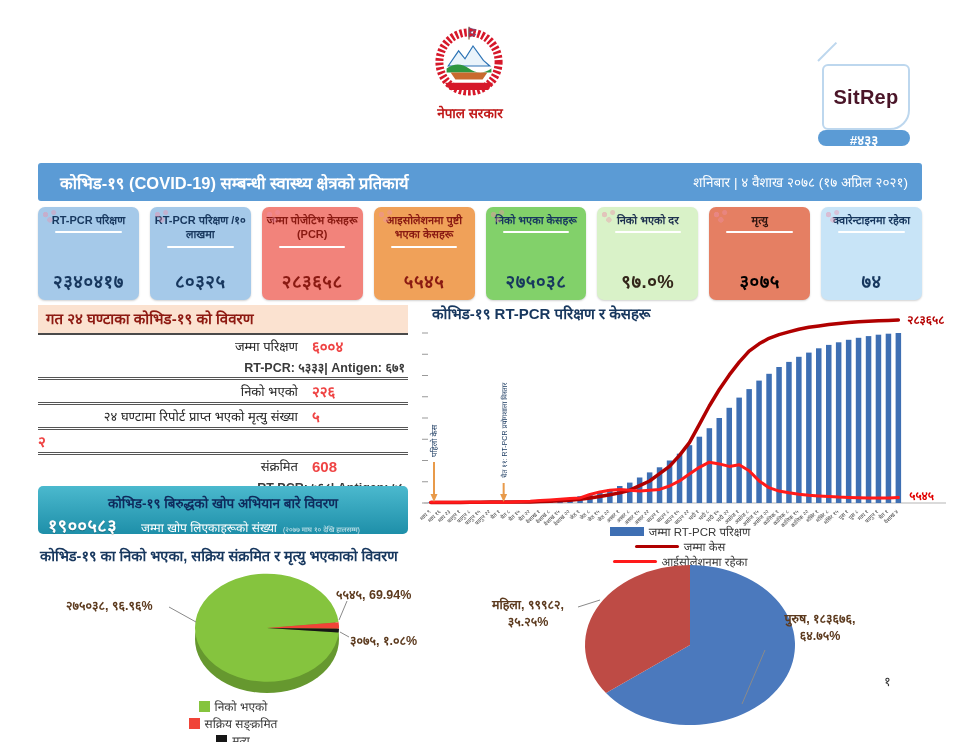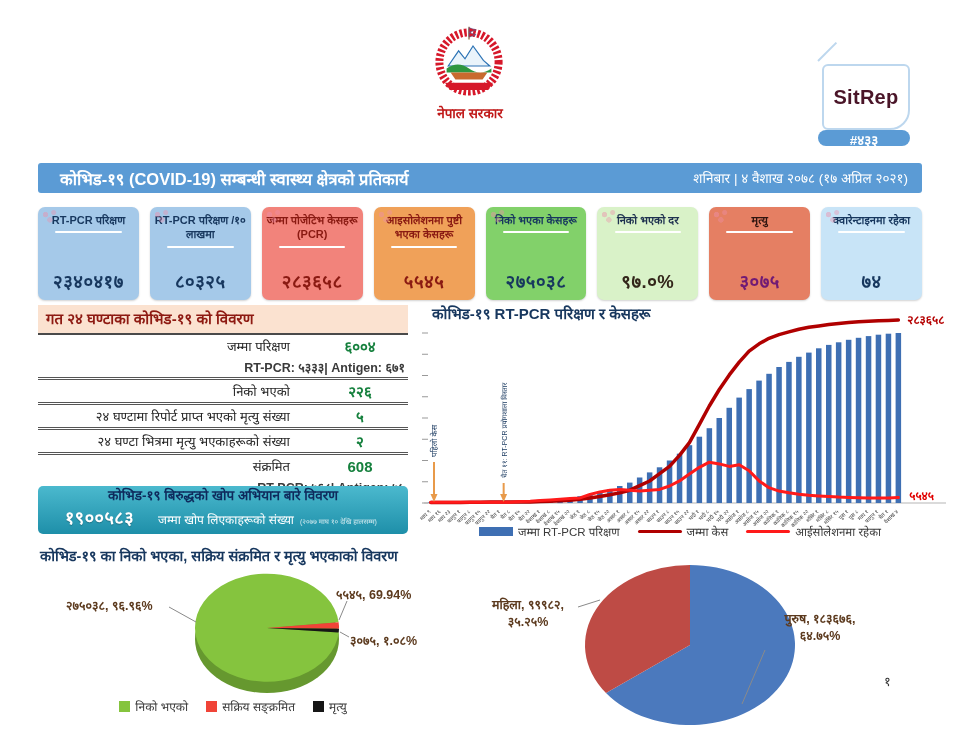--- a/index.html
+++ b/index.html
@@ -14,68 +14,68 @@
             font-size:21px;font-weight:bold;color:#B01513;}
   #sitrep-box{position:absolute;left:822px;top:64px;width:84px;height:62px;background:#fff;
               border:2px solid #BDD7EE;border-radius:6px 6px 20px 6px;display:flex;align-items:center;justify-content:center;}
   #sitrep-fold{position:absolute;left:818px;top:60px;width:26px;height:2px;background:#BDD7EE;
                transform:rotate(-45deg);transform-origin:left center;}
   #sitrep-text{font-size:20px;font-weight:800;color:#4A1528;letter-spacing:.3px;}
   #sitrep-badge{position:absolute;left:818px;top:130px;width:92px;height:16px;background:#5B9BD5;
                 border-radius:9px;color:#fff;font-weight:bold;font-size:13.5px;text-align:center;line-height:22px;}
 
   
-  #title-bar{position:absolute;left:38px;top:163px;width:884px;height:30px;background:#5B9BD5;
+  #title-bar{position:absolute;left:38px;top:163px;width:884px;height:38px;background:#5B9BD5;
              border-radius:3px;display:flex;align-items:center;color:#fff;}
   #bar-title{padding-left:22px;font-size:16.5px;font-weight:bold;flex:1;}
   #bar-date{padding-right:14px;font-size:13.5px;}
 
   
   #cards{position:absolute;left:38px;top:207px;width:884px;height:93px;display:flex;gap:11px;}
   .card{flex:1;border-radius:7px;display:flex;flex-direction:column;padding:6px 3px 7px;position:relative;
         box-shadow:0 1px 2px rgba(0,0,0,.18);}
   .card::before{content:"";position:absolute;left:2px;top:2px;width:22px;height:16px;
     background:radial-gradient(circle at 25% 35%,rgba(236,142,170,.45) 0 2.5px,rgba(0,0,0,0) 3px),
                radial-gradient(circle at 62% 22%,rgba(236,142,170,.4) 0 2px,rgba(0,0,0,0) 3px),
                radial-gradient(circle at 45% 68%,rgba(236,142,170,.38) 0 2.5px,rgba(0,0,0,0) 3px);}
   .card-label{font-size:11px;font-weight:bold;text-align:center;line-height:1.3;}
   .card-rule{width:70%;height:2px;background:#fff;border:0;margin:4px auto 2px;border-radius:1px;}
   .card-value{margin-top:auto;text-align:center;font-size:18.5px;font-weight:bold;letter-spacing:.5px;}
 
   
   #last24{position:absolute;left:38px;top:305px;width:370px;}
   #last24-title{height:28px;line-height:28px;background:#FBE2D0;color:#8E1A12;font-weight:bold;
                 font-size:15px;padding-left:8px;border-bottom:2px solid #4a4a4a;}
-  .trow{display:flex;align-items:center;min-height:22px;border-bottom:3px double #555;gap:8px;}
+  .trow{display:flex;align-items:center;min-height:22px;border-bottom:3px double #555;}
   .trow.norule{border-bottom:none;}
   .tlabel{flex:1;text-align:right;font-size:13px;color:#262626;padding-right:14px;}
-  .tvalue{width:96px;text-align:center;font-size:15px;font-weight:bold;color:#15803d;}
+  .tvalue{width:96px;text-align:left;font-size:15px;font-weight:bold;color:#ef4444;}
   .trow.sub{justify-content:flex-end;min-height:20px;}
   .subtext{font-size:12.5px;color:#3a3a3a;padding-right:3px;font-weight:bold;}
 
   
   #vax{position:absolute;left:38px;top:486px;width:370px;height:48px;border-radius:5px;
        background:linear-gradient(180deg,#4BB9CE,#1E8FA9);color:#fff;}
-  #vax-title{text-align:center;font-size:13.5px;font-weight:bold;color:#0E2A5C;margin-top:0;}
+  #vax-title{text-align:center;font-size:13.5px;font-weight:bold;color:#0E2A5C;margin-top:8px;}
   #vax-line{display:flex;align-items:baseline;padding-left:10px;margin-top:1px;}
-  #vax-number{font-size:18px;font-weight:bold;letter-spacing:.5px;text-shadow:0 1px 1px rgba(0,0,0,.25);margin-left:17px;}
+  #vax-number{font-size:18px;font-weight:bold;letter-spacing:.5px;text-shadow:0 1px 1px rgba(0,0,0,.25);}
   #vax-text{font-size:12px;margin-left:24px;}
   #vax-note{font-size:7px;opacity:.8;margin-left:6px;}
 
   .section-title{position:absolute;font-weight:bold;color:#17375E;white-space:nowrap;}
   #trend-title{left:432px;top:303px;font-size:15px;}
   #pie1-title{left:40px;top:545px;font-size:14.5px;}
   #pie2-title{left:452px;top:546px;font-size:14.5px;}
 
   #trend-svg{position:absolute;left:408px;top:298px;width:552px;height:245px;}
   #pie1-svg{position:absolute;left:38px;top:560px;width:390px;height:150px;}
   #pie2-svg{position:absolute;left:450px;top:562px;width:500px;height:180px;}
 
   .legend{position:absolute;display:flex;align-items:center;justify-content:center;
-          font-size:11.5px;color:#3a3a3a;}
+          font-size:11.5px;color:#3a3a3a;flex-direction:column;}
   #trend-legend{left:430px;top:524px;width:500px;}
   #pie1-legend{left:38px;top:698px;width:390px;font-size:12px;}
   .legend .item{display:flex;align-items:center;margin:0 9px;}
   .sw-bar{width:34px;height:9px;margin-right:5px;}
   .sw-line{width:44px;height:3.5px;border-radius:2px;margin-right:5px;}
   .sw-sq{width:11px;height:11px;margin-right:5px;}
 
   .pie-label{position:absolute;font-size:12.5px;font-weight:bold;color:#5C3A1E;white-space:nowrap;}
   #pie1-lbl-main{left:66px;top:597px;}
   #pie1-lbl-active{left:336px;top:586px;}
@@ -140,21 +140,21 @@
         <div class="card-value" style="color: rgb(23, 55, 94);">२७५०३८</div>
       </div>
       <div class="card" style="background: rgb(217, 242, 200);">
         <div class="card-label" style="color: rgb(31, 50, 80);">निको भएको दर</div>
         <div class="card-rule"></div>
         <div class="card-value" style="color: rgb(51, 38, 26);">९७.०%</div>
       </div>
       <div class="card" style="background: rgb(229, 127, 99);">
         <div class="card-label" style="color: rgb(48, 21, 16);">मृत्यु</div>
         <div class="card-rule"></div>
-        <div class="card-value" style="color: #701a75;">३०७५</div>
+        <div class="card-value" style="color: #000000;">३०७५</div>
       </div>
       <div class="card" style="background: rgb(200, 228, 247);">
         <div class="card-label" style="color: rgb(23, 55, 94);">क्वारेन्टाइनमा रहेका</div>
         <div class="card-rule"></div>
         <div class="card-value" style="color: rgb(23, 55, 94);">७४</div>
       </div>
     </div>
 
   <div id="last24">
     <div id="last24-title">गत २४ घण्टाका कोभिड-१९ को विवरण</div>
@@ -168,21 +168,20 @@
         </div>
         <div class="trow">
           <div class="tlabel">निको भएको</div>
           <div class="tvalue">२२६</div>
         </div>
         <div class="trow">
           <div class="tlabel">२४ घण्टामा रिपोर्ट प्राप्त भएको मृत्यु संख्या</div>
           <div class="tvalue">५</div>
         </div>
         <div class="trow">
-          <div class="tlabel">२४ घण्टा भित्रमा मृत्यु भएकाहरूको संख्या</div>
           <div class="tvalue">२</div>
         </div>
         <div class="trow norule">
           <div class="tlabel">संक्रमित</div>
           <div class="tvalue">608</div>
         </div>
         <div class="trow sub">
           <div class="subtext">RT-PCR: ७६८|  Antigen: ७५</div>
         </div>
       </div>

